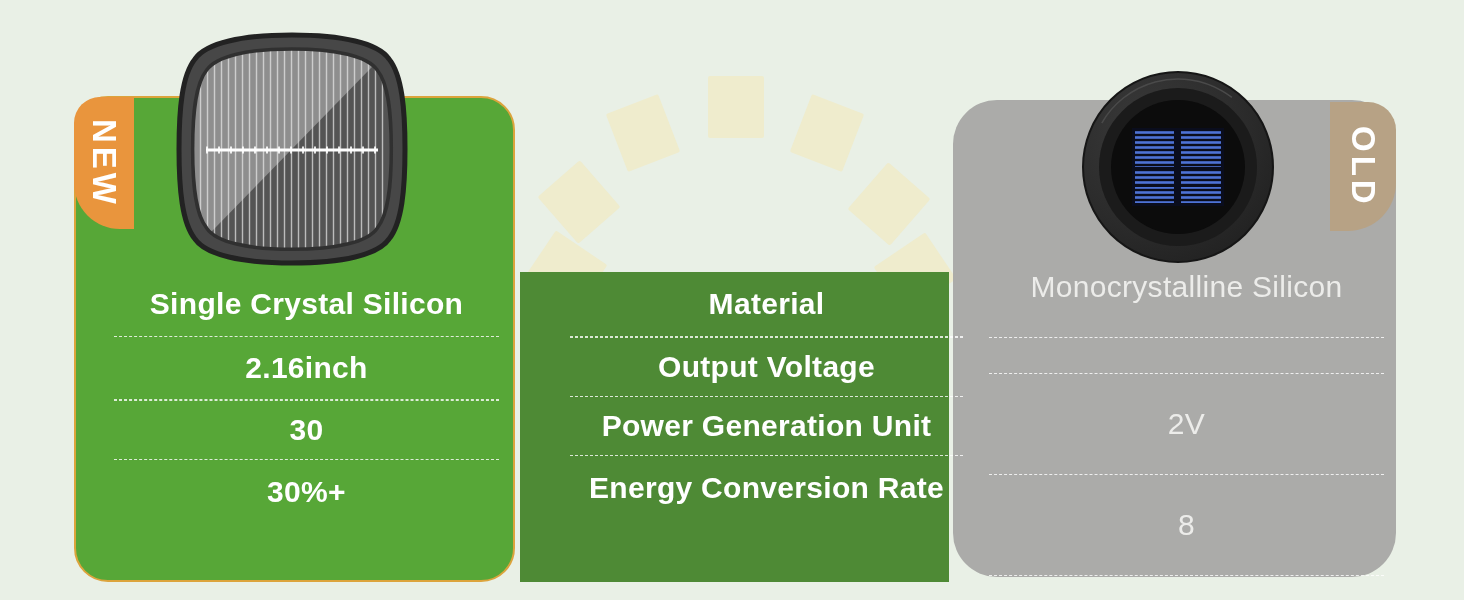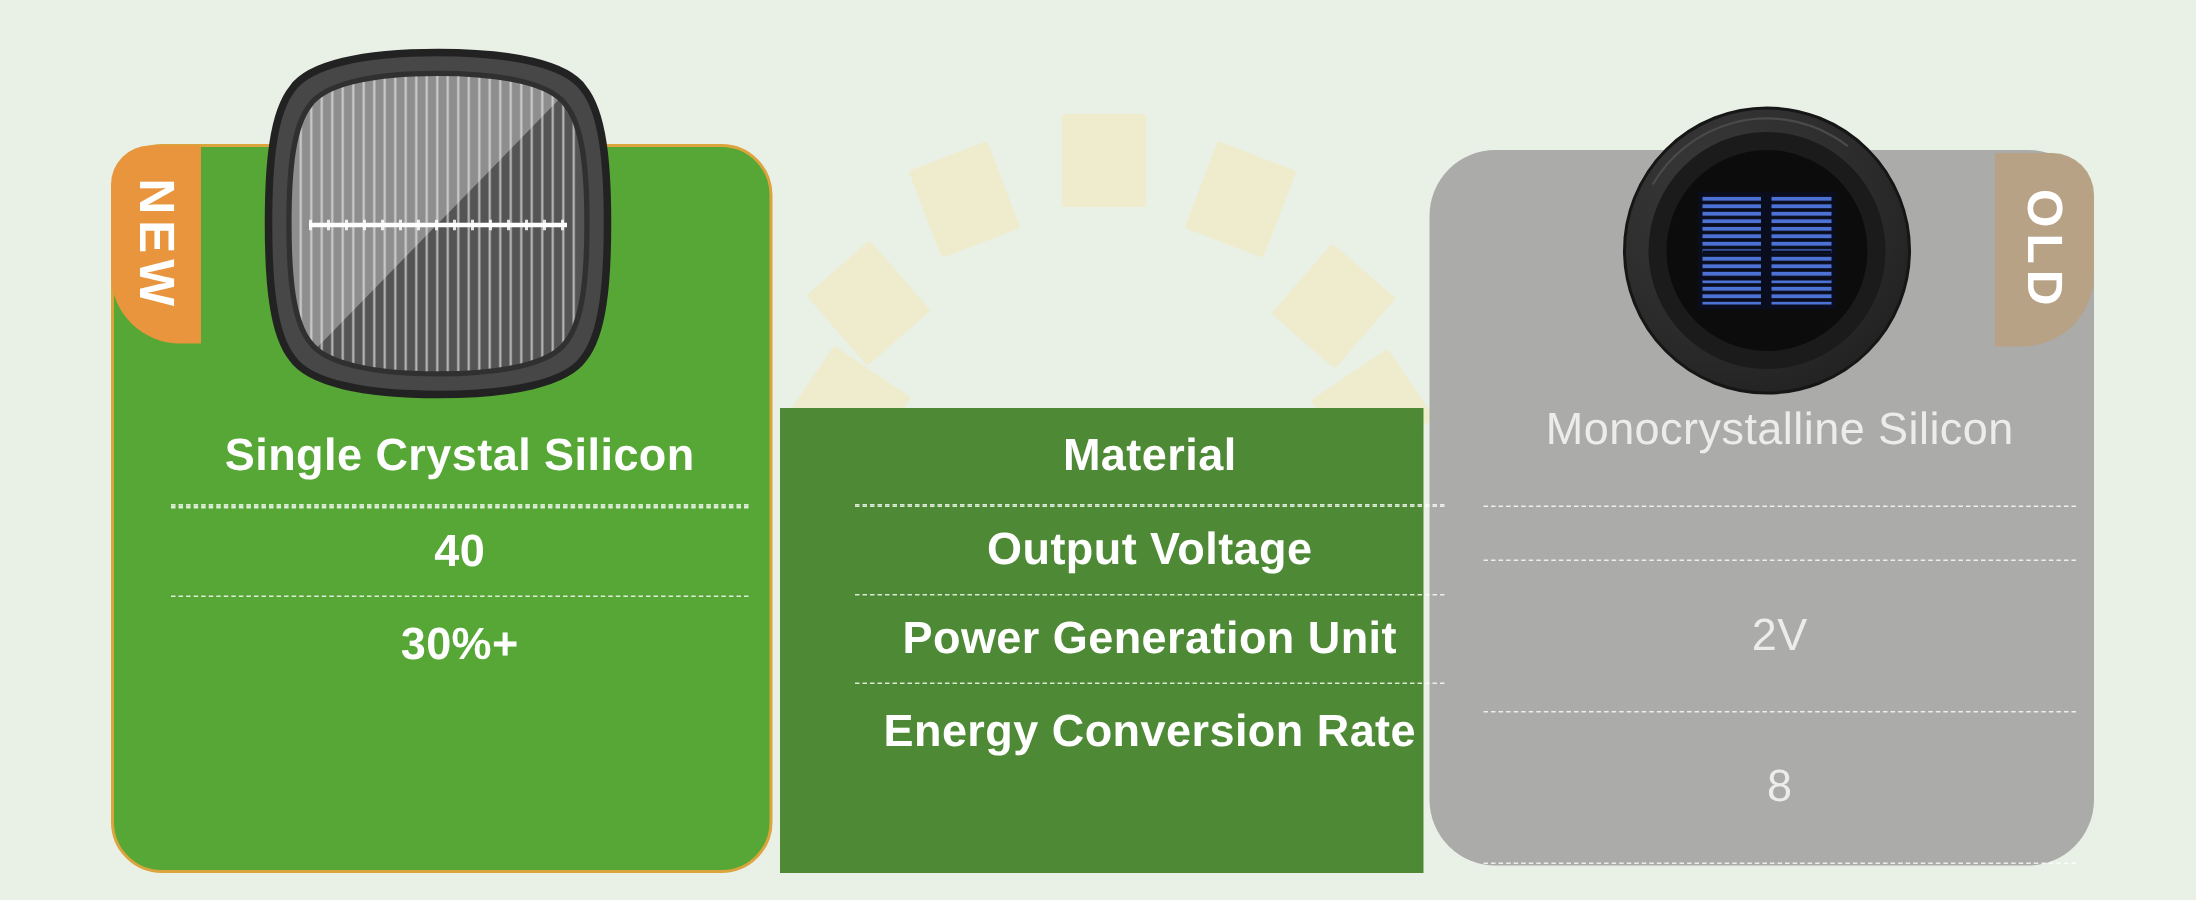--- a/index.html
+++ b/index.html
@@ -117,23 +117,24 @@
       <rect x="54" y="79" width="86" height="2" fill="#0a0d1d"></rect>
       <rect x="54" y="97" width="86" height="2" fill="#0a0d1d"></rect>
       <rect x="54" y="115" width="86" height="2" fill="#0a0d1d"></rect>
     </g>
     <circle cx="97" cy="97" r="88" fill="none" stroke="#4a4a4a" stroke-width="1.5" stroke-dasharray="150 420" transform="rotate(-150 97 97)"></circle>
   </svg>
 
   <div class="rows rows-left">
     <div class="row h1">Single Crystal Silicon</div>
     <div class="sep"></div>
+    <div class="row h2">2.16inch</div>
     <div class="sep"></div>
     <div class="sep"></div>
-    <div class="row h4">40</div>
+    <div class="row h4">30</div>
     <div class="sep"></div>
     <div class="row h5">30%+</div>
   </div>
 
   <div class="rows rows-mid">
     <div class="row h1">Material</div>
     <div class="sep"></div>
     <div class="sep"></div>
     <div class="row h3">Output Voltage</div>
     <div class="sep"></div>

